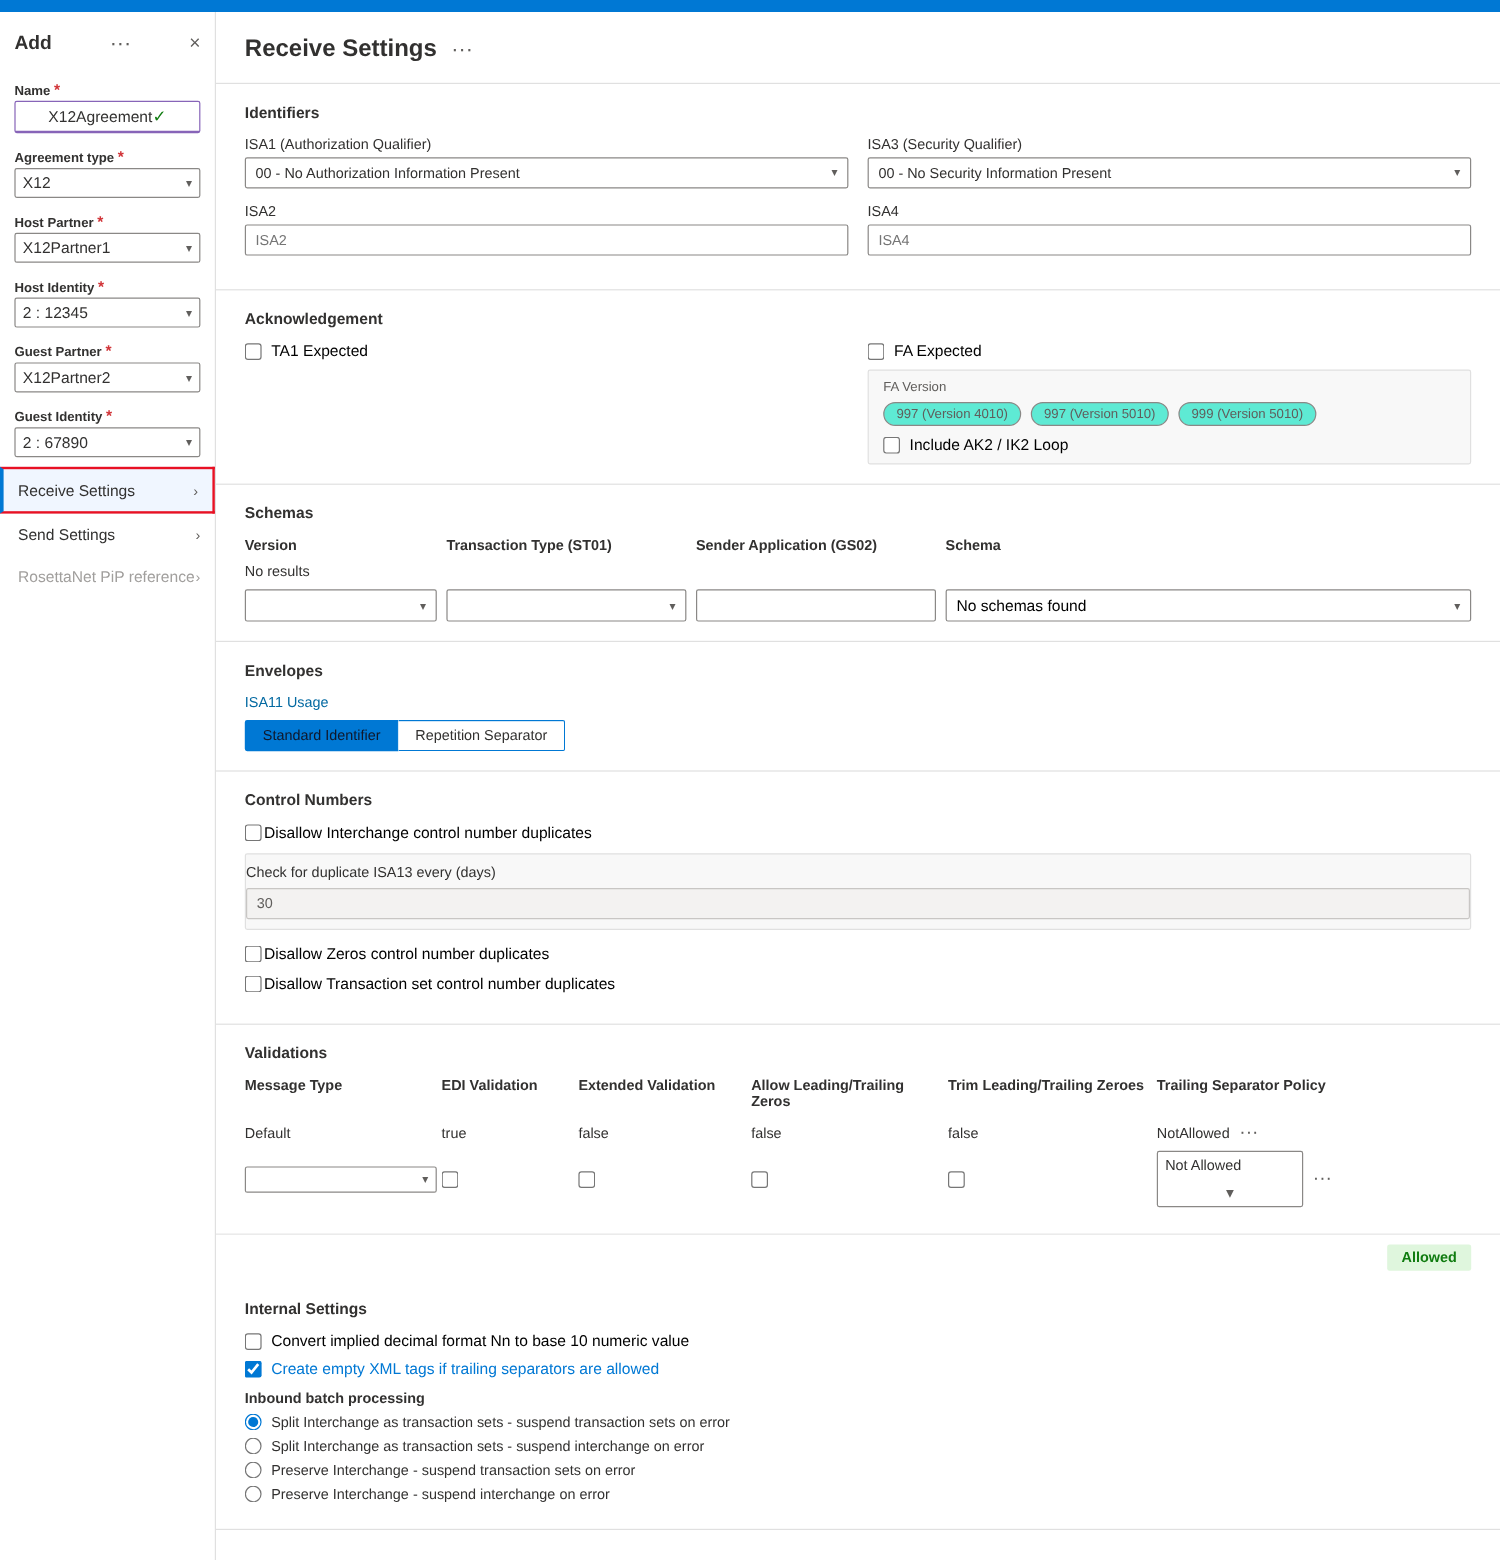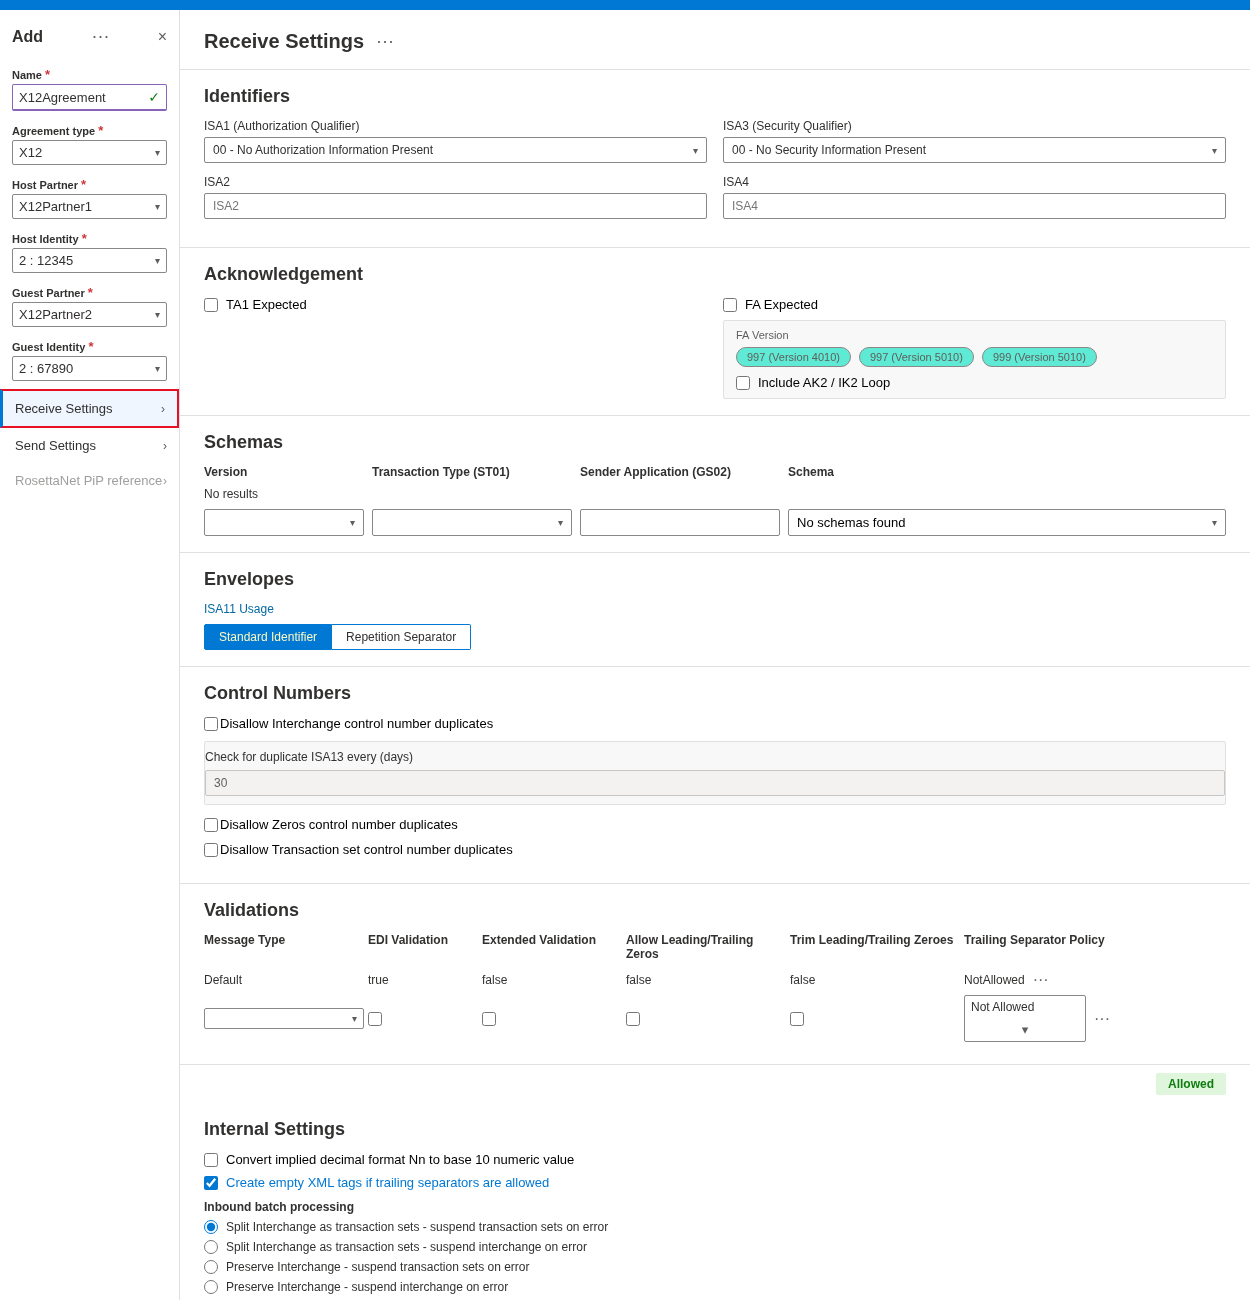--- a/index.html
+++ b/index.html
@@ -10,39 +10,39 @@
     
     .sidebar { width: 180px; background: #fff; border-right: 1px solid #e0e0e0; padding: 16px 0; flex-shrink: 0; }
     .sidebar-header { display: flex; align-items: center; justify-content: space-between; padding: 0 12px 16px; }
     .sidebar-title { font-size: 16px; font-weight: 600; color: #323130; }
     .sidebar-ellipsis { color: #605e5c; font-size: 18px; cursor: pointer; }
     .sidebar-close { color: #605e5c; cursor: pointer; font-size: 16px; }
     .sidebar-field { padding: 4px 12px 8px; }
     .sidebar-label { font-size: 11px; color: #323130; font-weight: 600; margin-bottom: 2px; }
     .sidebar-label span { color: #d13438; }
     .sidebar-input { width: 100%; border: 1px solid #8a8886; border-radius: 2px; padding: 4px 6px; font-size: 12px; color: #323130; display: flex; align-items: center; justify-content: space-between; }
-    .sidebar-input.purple-border { border-color: #8764b8; border-bottom: 2px solid #8764b8; }
+    .sidebar-input.purple-border { border-color: #8764b8; border-bottom: 2px solid #8764b8; justify-content: center; }
     .sidebar-select { width: 100%; border: 1px solid #8a8886; border-radius: 2px; padding: 4px 6px; font-size: 12px; color: #323130; display: flex; align-items: center; justify-content: space-between; cursor: pointer; }
     .check-mark { color: #107c10; font-size: 14px; }
     .chevron-down { font-size: 10px; color: #605e5c; }
     .sidebar-nav-item { display: flex; align-items: center; justify-content: space-between; padding: 10px 12px; cursor: pointer; border-left: 3px solid transparent; }
     .sidebar-nav-item .nav-label { color: #323130; font-size: 13px; }
     .nav-chevron { color: #605e5c; font-size: 12px; }
     .sidebar-nav-item.disabled .nav-label { color: #a19f9d; }
     .sidebar-nav-item.disabled .nav-chevron { color: #a19f9d; }
 
     
     .main-content { flex: 1; overflow-y: auto; background: #fff; padding: 0; }
     .main-header { display: flex; align-items: center; padding: 20px 24px 16px; border-bottom: 1px solid #e0e0e0; }
     .main-title { font-size: 20px; font-weight: 600; color: #323130; }
     .main-ellipsis { margin-left: 12px; color: #605e5c; font-size: 18px; cursor: pointer; }
 
     
     .section { padding: 16px 24px; border-bottom: 1px solid #e0e0e0; }
-    .section-title { font-size: 18px; font-weight: 600; color: #323130; margin-bottom: 12px; }
+    .section-title { font-size: 13px; font-weight: 600; color: #323130; margin-bottom: 12px; }
 
     
     .identifiers-row { display: grid; grid-template-columns: 1fr 1fr; gap: 16px; margin-bottom: 12px; }
     .field-group { display: flex; flex-direction: column; }
     .field-label { font-size: 12px; color: #323130; margin-bottom: 4px; }
     .field-select { display: flex; align-items: center; justify-content: space-between; border: 1px solid #8a8886; border-radius: 2px; padding: 5px 8px; background: #fff; cursor: pointer; }
     .field-input { border: 1px solid #8a8886; border-radius: 2px; padding: 5px 8px; background: #fff; color: #605e5c; font-size: 12px; }
     .select-text { font-size: 12px; color: #323130; }
     .select-chevron { font-size: 10px; color: #605e5c; }
 
@@ -61,21 +61,21 @@
     .schemas-header { display: grid; grid-template-columns: 160px 200px 200px 1fr; gap: 8px; margin-bottom: 8px; }
     .schemas-header-label { font-size: 12px; font-weight: 600; color: #323130; }
     .no-results { font-size: 12px; color: #323130; margin-bottom: 8px; }
     .schemas-row { display: grid; grid-template-columns: 160px 200px 200px 1fr; gap: 8px; }
     .schemas-row .field-select { font-size: 12px; }
 
     
     .isa11-label { font-size: 12px; color: #0369a1; margin-bottom: 8px; }
     .toggle-group { display: flex; gap: 0; }
     .toggle-btn { padding: 5px 14px; border: 1px solid #0078d4; font-size: 12px; cursor: pointer; }
-    .toggle-btn.active { background: #0078d4; color: #fef9c3; }
+    .toggle-btn.active { background: #0078d4; color: #0f172a; }
     .toggle-btn:not(.active) { background: #fff; color: #323130; }
     .toggle-btn:first-child { border-radius: 2px 0 0 2px; }
     .toggle-btn:last-child { border-radius: 0 2px 2px 0; border-left: none; }
 
     
     .control-checkbox { display: flex; align-items: center; gap: 2px; margin-bottom: 10px; }
     .control-checkbox input[type=checkbox] { width: 14px; height: 14px; }
     .duplicate-check-box { border: 1px solid #e0e0e0; background: #f8f8f8; padding: 8px 0; margin: 8px 0 12px; border-radius: 2px; }
     .duplicate-check-label { font-size: 12px; color: #323130; margin-bottom: 6px; }
     .duplicate-check-input { border: 1px solid #c8c6c4; border-radius: 2px; padding: 5px 8px; background: #f3f2f1; color: #605e5c; font-size: 12px; width: 100%; }

